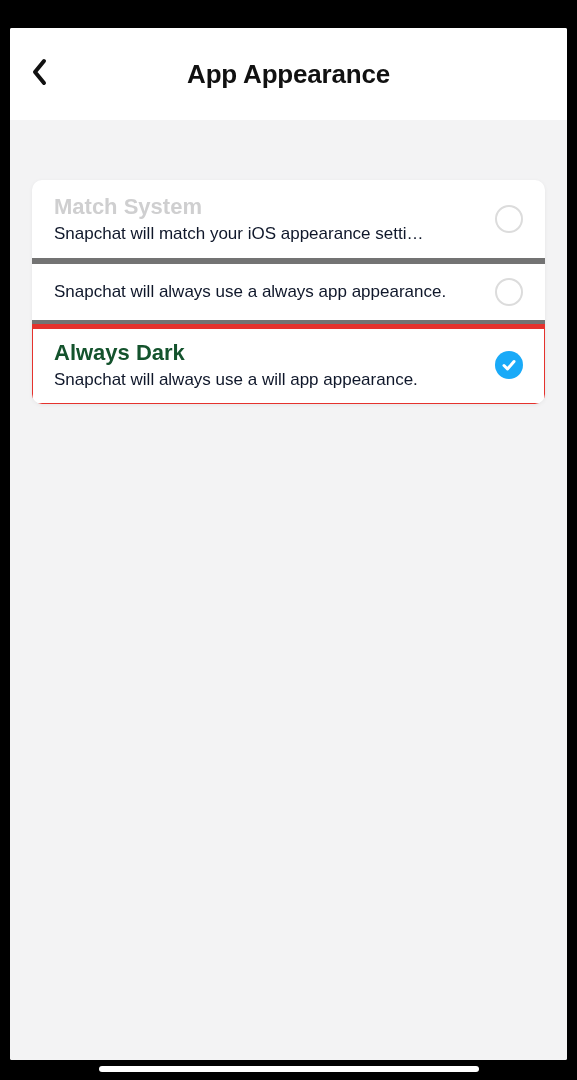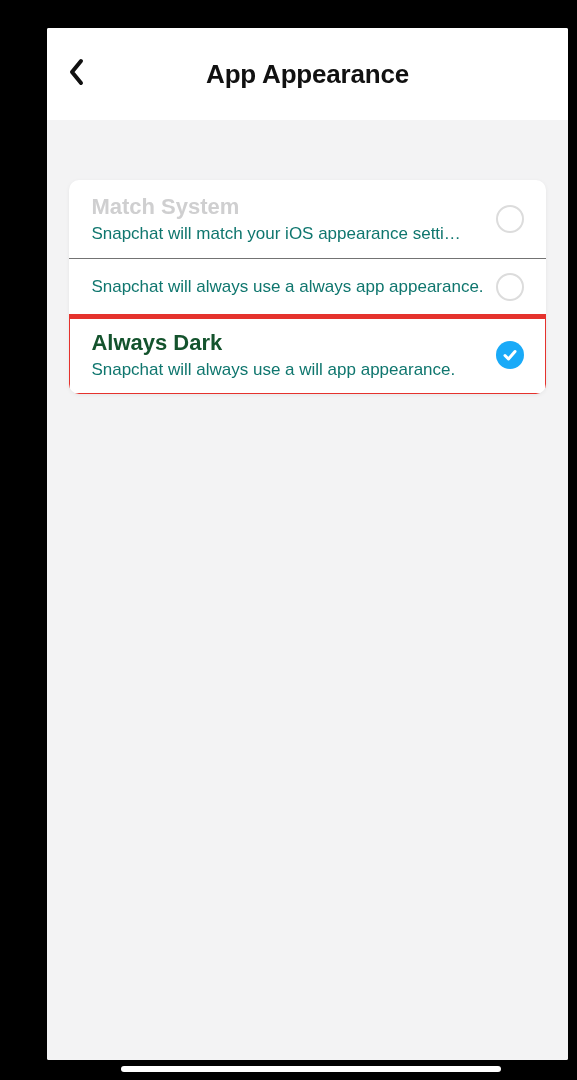--- a/index.html
+++ b/index.html
@@ -9,22 +9,21 @@
     font-family: -apple-system, BlinkMacSystemFont, "Helvetica Neue", Arial, sans-serif;
     display: flex;
     align-items: center;
     justify-content: center;
   }
   .phone-frame {
     width: 577px;
     height: 1080px;
     background: #000;
     position: relative;
-    padding: 28px 10px 20px 4px;
-    margin-left: 44px;
+    padding: 28px 10px 20px 10px;
   }
   .screen {
     background: #fff;
     width: 100%;
     height: 100%;
     border-radius: 2px;
     overflow: hidden;
     position: relative;
   }
   .header {
@@ -66,34 +65,34 @@
     background: #fff;
     border-radius: 10px;
     box-shadow: 0 1px 4px rgba(0,0,0,0.06);
     overflow: hidden;
   }
   .row {
     padding: 14px 22px 14px 22px;
     display: flex;
     align-items: center;
     justify-content: space-between;
-    border-bottom: 1px solid #737373;
+    border-bottom: 6px solid #737373;
     position: relative;
   }
   .row:last-child { border-bottom: none; }
   .row-text { flex: 1; min-width: 0; padding-right: 12px; }
   .row-title {
     font-size: 22px;
     font-weight: 700;
     color: #cfcfd0;
     margin-bottom: 4px;
   }
   .row-sub {
     font-size: 17px;
-    color: #0f766e;
+    color: #0f172a;
     white-space: nowrap;
     overflow: hidden;
     text-overflow: ellipsis;
     max-width: 420px;
   }
   .radio {
     width: 28px;
     height: 28px;
     border-radius: 50%;
     border: 2px solid #dcdcdc;

